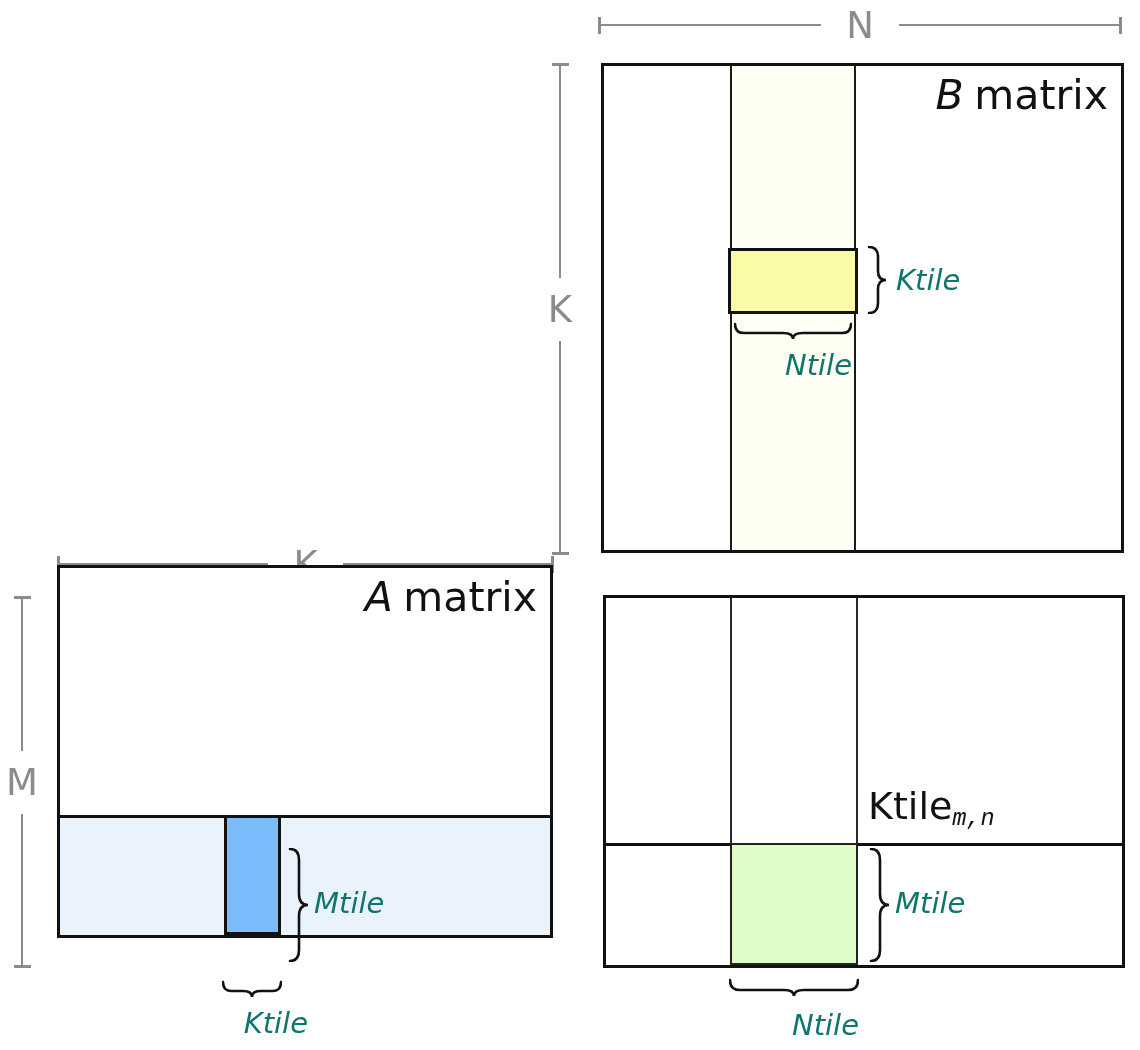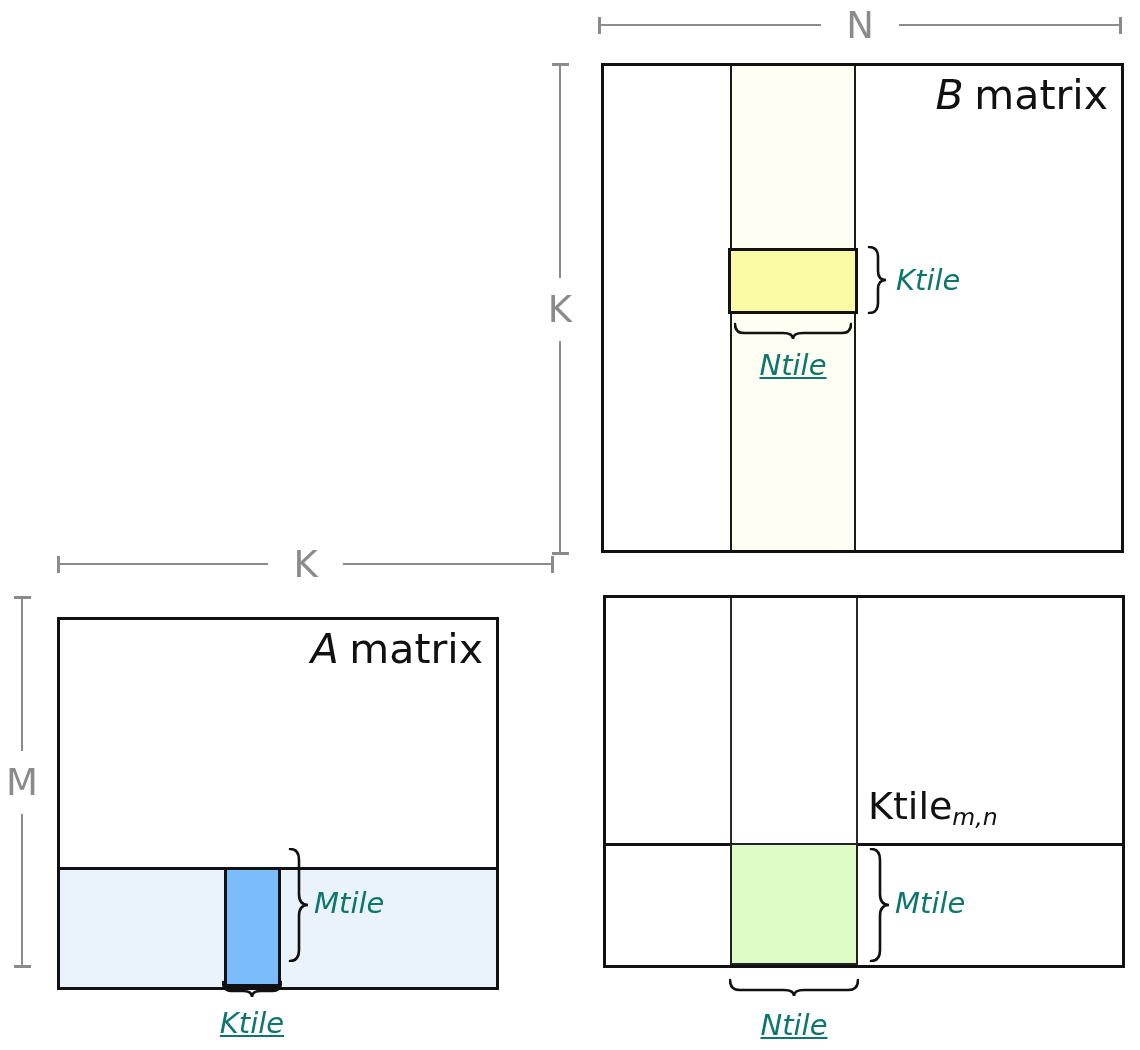--- a/index.html
+++ b/index.html
@@ -12,21 +12,21 @@
     overflow:hidden;
   }
   
   .matrix{
     position:absolute;
     border:3px solid #111;
     background:#fff;
     box-sizing:border-box;
   }
   .mbox-b{left:601px;top:63px;width:523px;height:490px;padding-left:12px;}
-  .mbox-a{left:57px;top:617px;width:442px;height:373px;}
+  .mbox-a{left:57px;top:565px;width:496px;height:373px;}
   .mbox-c{left:603px;top:595px;width:522px;height:373px;}
   .mtitle{
     position:absolute;top:6px;right:13px;
     font-size:41px;line-height:1.15;color:#111;white-space:nowrap;
   }
   .mtitle .letter{font-style:italic;}
   .mtitle .word{margin-left:0.26em;}
   
   .b-strip{
     position:absolute;left:126px;top:0;bottom:0;width:126px;
@@ -52,27 +52,27 @@
   .c-vline.right{left:250px;}
   .c-hdivider{position:absolute;left:0;right:0;top:245px;height:3px;background:#111;}
   .c-block{
     position:absolute;left:124px;top:245px;bottom:0;width:128px;
     border:2px solid #222;box-sizing:border-box;
   }
   .c-blocklabel{
     position:absolute;left:262px;top:186px;
     font-size:38px;color:#111;white-space:nowrap;
   }
-  .c-blocklabel sub{font-size:0.62em;font-style:italic;vertical-align:-0.25em;line-height:0;}
+  .c-blocklabel sub{font-size:0.62em;font-style:italic;vertical-align:-0.25em;line-height:0;font-family:Liberation Mono, monospace;}
   
   .tile-label{
     position:absolute;
     font-size:29px;font-style:italic;color:#0f766e;white-space:nowrap;
   }
-  .tile-label.centered{text-align:center;text-decoration:underline;}
+  .tile-label.centered{text-align:right;}
   .brace-svg{position:absolute;display:block;}
   .brace-svg path{fill:none;stroke:#111;stroke-width:2.6;stroke-linecap:round;}
   
   .dimh{position:absolute;display:flex;align-items:center;color:#8b8b8b;}
   .dimh .tick{width:3px;height:17px;background:#8b8b8b;}
   .dimh .dline{flex:1;height:2.5px;background:#8b8b8b;}
   .dimh .dlabel{padding:0 25px;font-size:37px;line-height:1;}
   .dimv{position:absolute;display:flex;flex-direction:column;align-items:center;color:#8b8b8b;}
   .dimv .tick{height:3px;width:17px;background:#8b8b8b;}
   .dimv .dline{flex:1;width:2.5px;background:#8b8b8b;}

